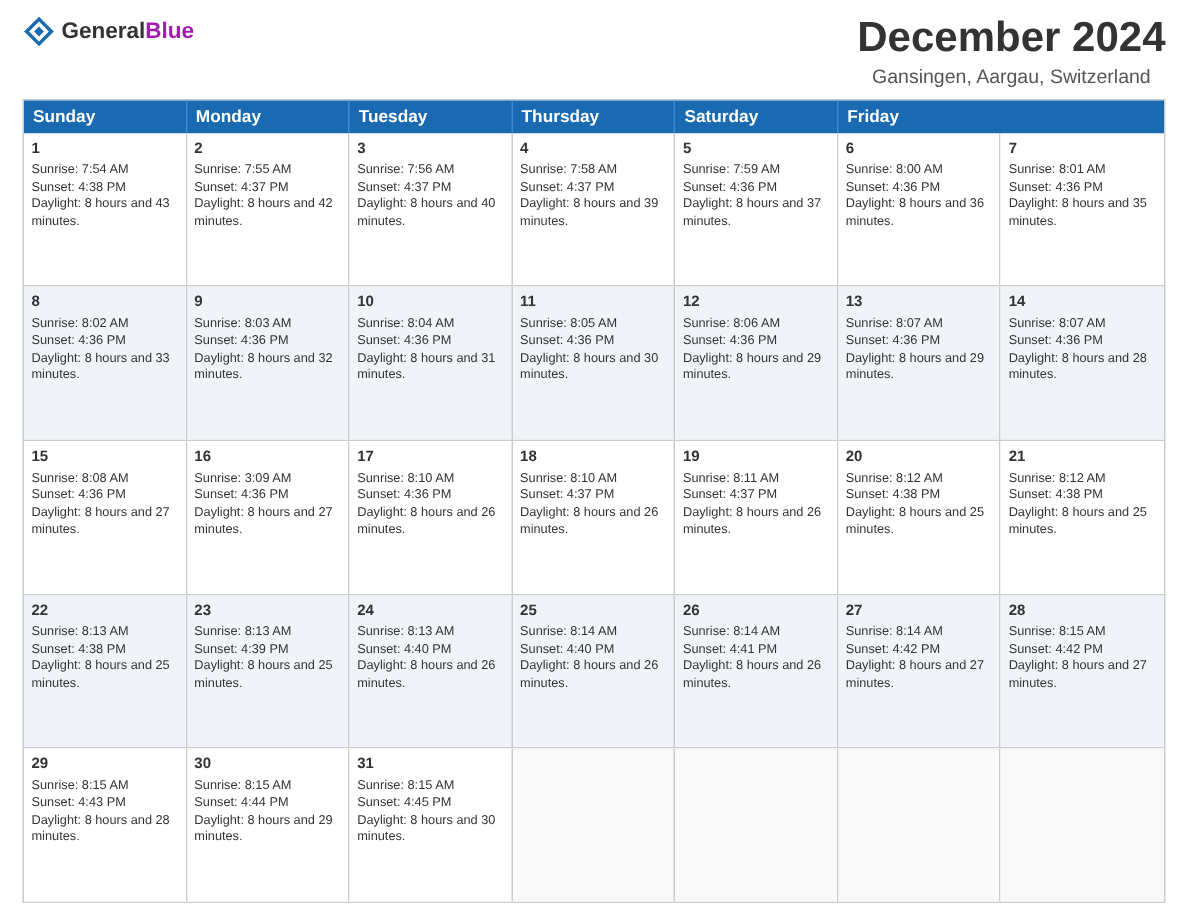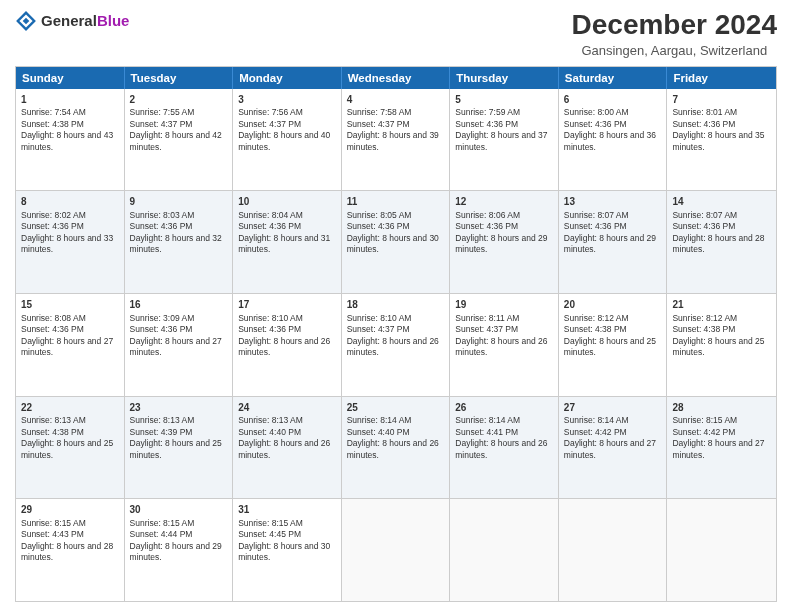--- a/index.html
+++ b/index.html
@@ -129,23 +129,22 @@
     </div>
     <div class="title-block">
       <div class="main-title">December 2024</div>
       <div class="subtitle">Gansingen, Aargau, Switzerland</div>
     </div>
   </div>
 
   <div class="calendar">
     <div class="cal-header-row">
     <div class="cal-header-cell">Sunday</div>
+        <div class="cal-header-cell">Monday</div>
         <div class="cal-header-cell">Tuesday</div>
-        <div class="cal-header-cell">Monday</div>
-        <div class="cal-header-cell">Wednesday</div>
         <div class="cal-header-cell">Thursday</div>
         <div class="cal-header-cell">Saturday</div>
         <div class="cal-header-cell">Friday</div>
       </div>
     <div class="cal-body">
     <div class="cal-row">
           <div class="cal-cell"><span class="day-num">1</span><span>Sunrise: 7:54 AM</span><br><span>Sunset: 4:38 PM</span><br><span>Daylight: 8 hours and 43 minutes.</span></div>
           <div class="cal-cell"><span class="day-num">2</span><span>Sunrise: 7:55 AM</span><br><span>Sunset: 4:37 PM</span><br><span>Daylight: 8 hours and 42 minutes.</span></div>
           <div class="cal-cell"><span class="day-num">3</span><span>Sunrise: 7:56 AM</span><br><span>Sunset: 4:37 PM</span><br><span>Daylight: 8 hours and 40 minutes.</span></div>
           <div class="cal-cell"><span class="day-num">4</span><span>Sunrise: 7:58 AM</span><br><span>Sunset: 4:37 PM</span><br><span>Daylight: 8 hours and 39 minutes.</span></div>

